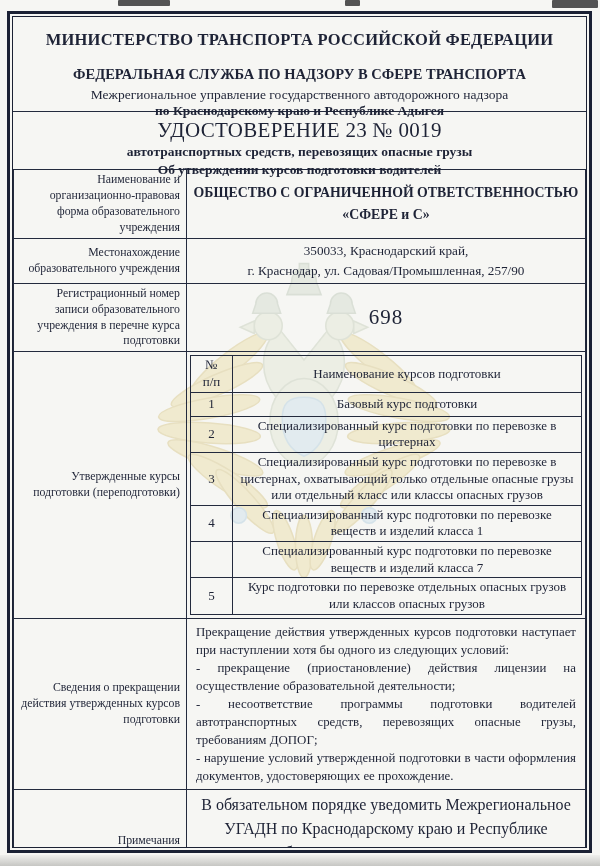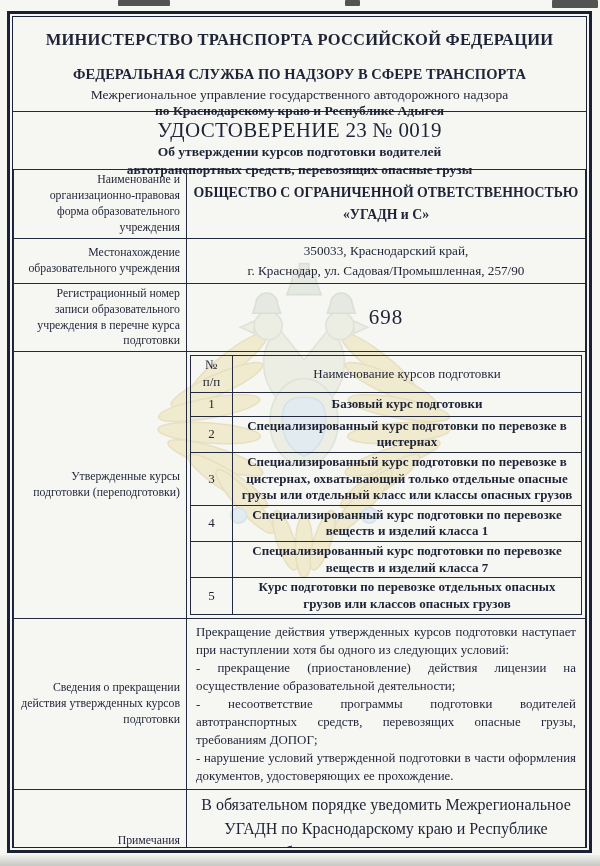--- a/index.html
+++ b/index.html
@@ -51,21 +51,21 @@
   .val-reg  { font-size:21px; letter-spacing:1px; }
 
   .courses-cell { padding:3px !important; vertical-align:top !important; }
   table.courses { width:100%; border-collapse:collapse; }
   table.courses td { border:1.3px solid #232a3d; text-align:center;
                      font-size:13px; line-height:1.28; padding:1px 5px; vertical-align:middle; }
   td.cnum { width:42px; font-size:12.5px; }
   .cn-hdr { font-size:12px; line-height:1.15; }
   .chdr td { height:30px; } .cr1 td { height:24px; } .cr2 td { height:34px; }
   .cr3 td { height:52px; } .cr4 td { height:34px; } .cr5 td { height:34px; } .cr6 td { height:28px; }
-  .course-name-wrap { max-width:335px; margin:0 auto;font-weight:bold; }
+  .course-name-wrap { max-width:335px; margin:0 auto; }
 
   .term-cell { text-align:left !important; padding:4px 9px !important;
                font-size:12.9px; line-height:1.4; }
   .term-cell div { text-align:justify; }
   .notes-val { font-size:16px; line-height:1.5; padding:3px 12px !important;margin-top:32px; }
 </style>
 </head>
 <body>
 
 <div class="scan-mark m1"></div>
@@ -121,31 +121,31 @@
 
   <div class="header">
     <div class="h-line1">МИНИСТЕРСТВО ТРАНСПОРТА РОССИЙСКОЙ ФЕДЕРАЦИИ</div>
     <div class="h-line2">ФЕДЕРАЛЬНАЯ СЛУЖБА ПО НАДЗОРУ В СФЕРЕ ТРАНСПОРТА</div>
     <div class="h-line3">Межрегиональное управление государственного автодорожного надзора</div>
     <div class="h-line4">по Краснодарскому краю и Республике Адыгея</div>
   </div>
 
   <div class="title-block">
     <div class="t-main">УДОСТОВЕРЕНИЕ 23 № 0019</div>
+    <div class="t-sub">автотранспортных средств, перевозящих опасные грузы</div>
     <div class="t-sub">Об утверждении курсов подготовки водителей</div>
-    <div class="t-sub">автотранспортных средств, перевозящих опасные грузы</div>
   </div>
 
   <table class="main">
     <tbody>
       <tr>
         <td class="lbl h56">Наименование и организационно-правовая форма образовательного учреждения</td>
         <td class="val val-org">
           <div>ОБЩЕСТВО С ОГРАНИЧЕННОЙ ОТВЕТСТВЕННОСТЬЮ</div>
-          <div>«УГАДН и С»</div>
+          <div>«СФЕРЕ и С»</div>
         </td>
       </tr>
       <tr>
         <td class="lbl h45">Местонахождение образовательного учреждения</td>
         <td class="val val-addr">
           <div>350033, Краснодарский край,</div>
           <div>г. Краснодар, ул. Садовая/Промышленная, 257/90</div>
         </td>
       </tr>
       <tr>

